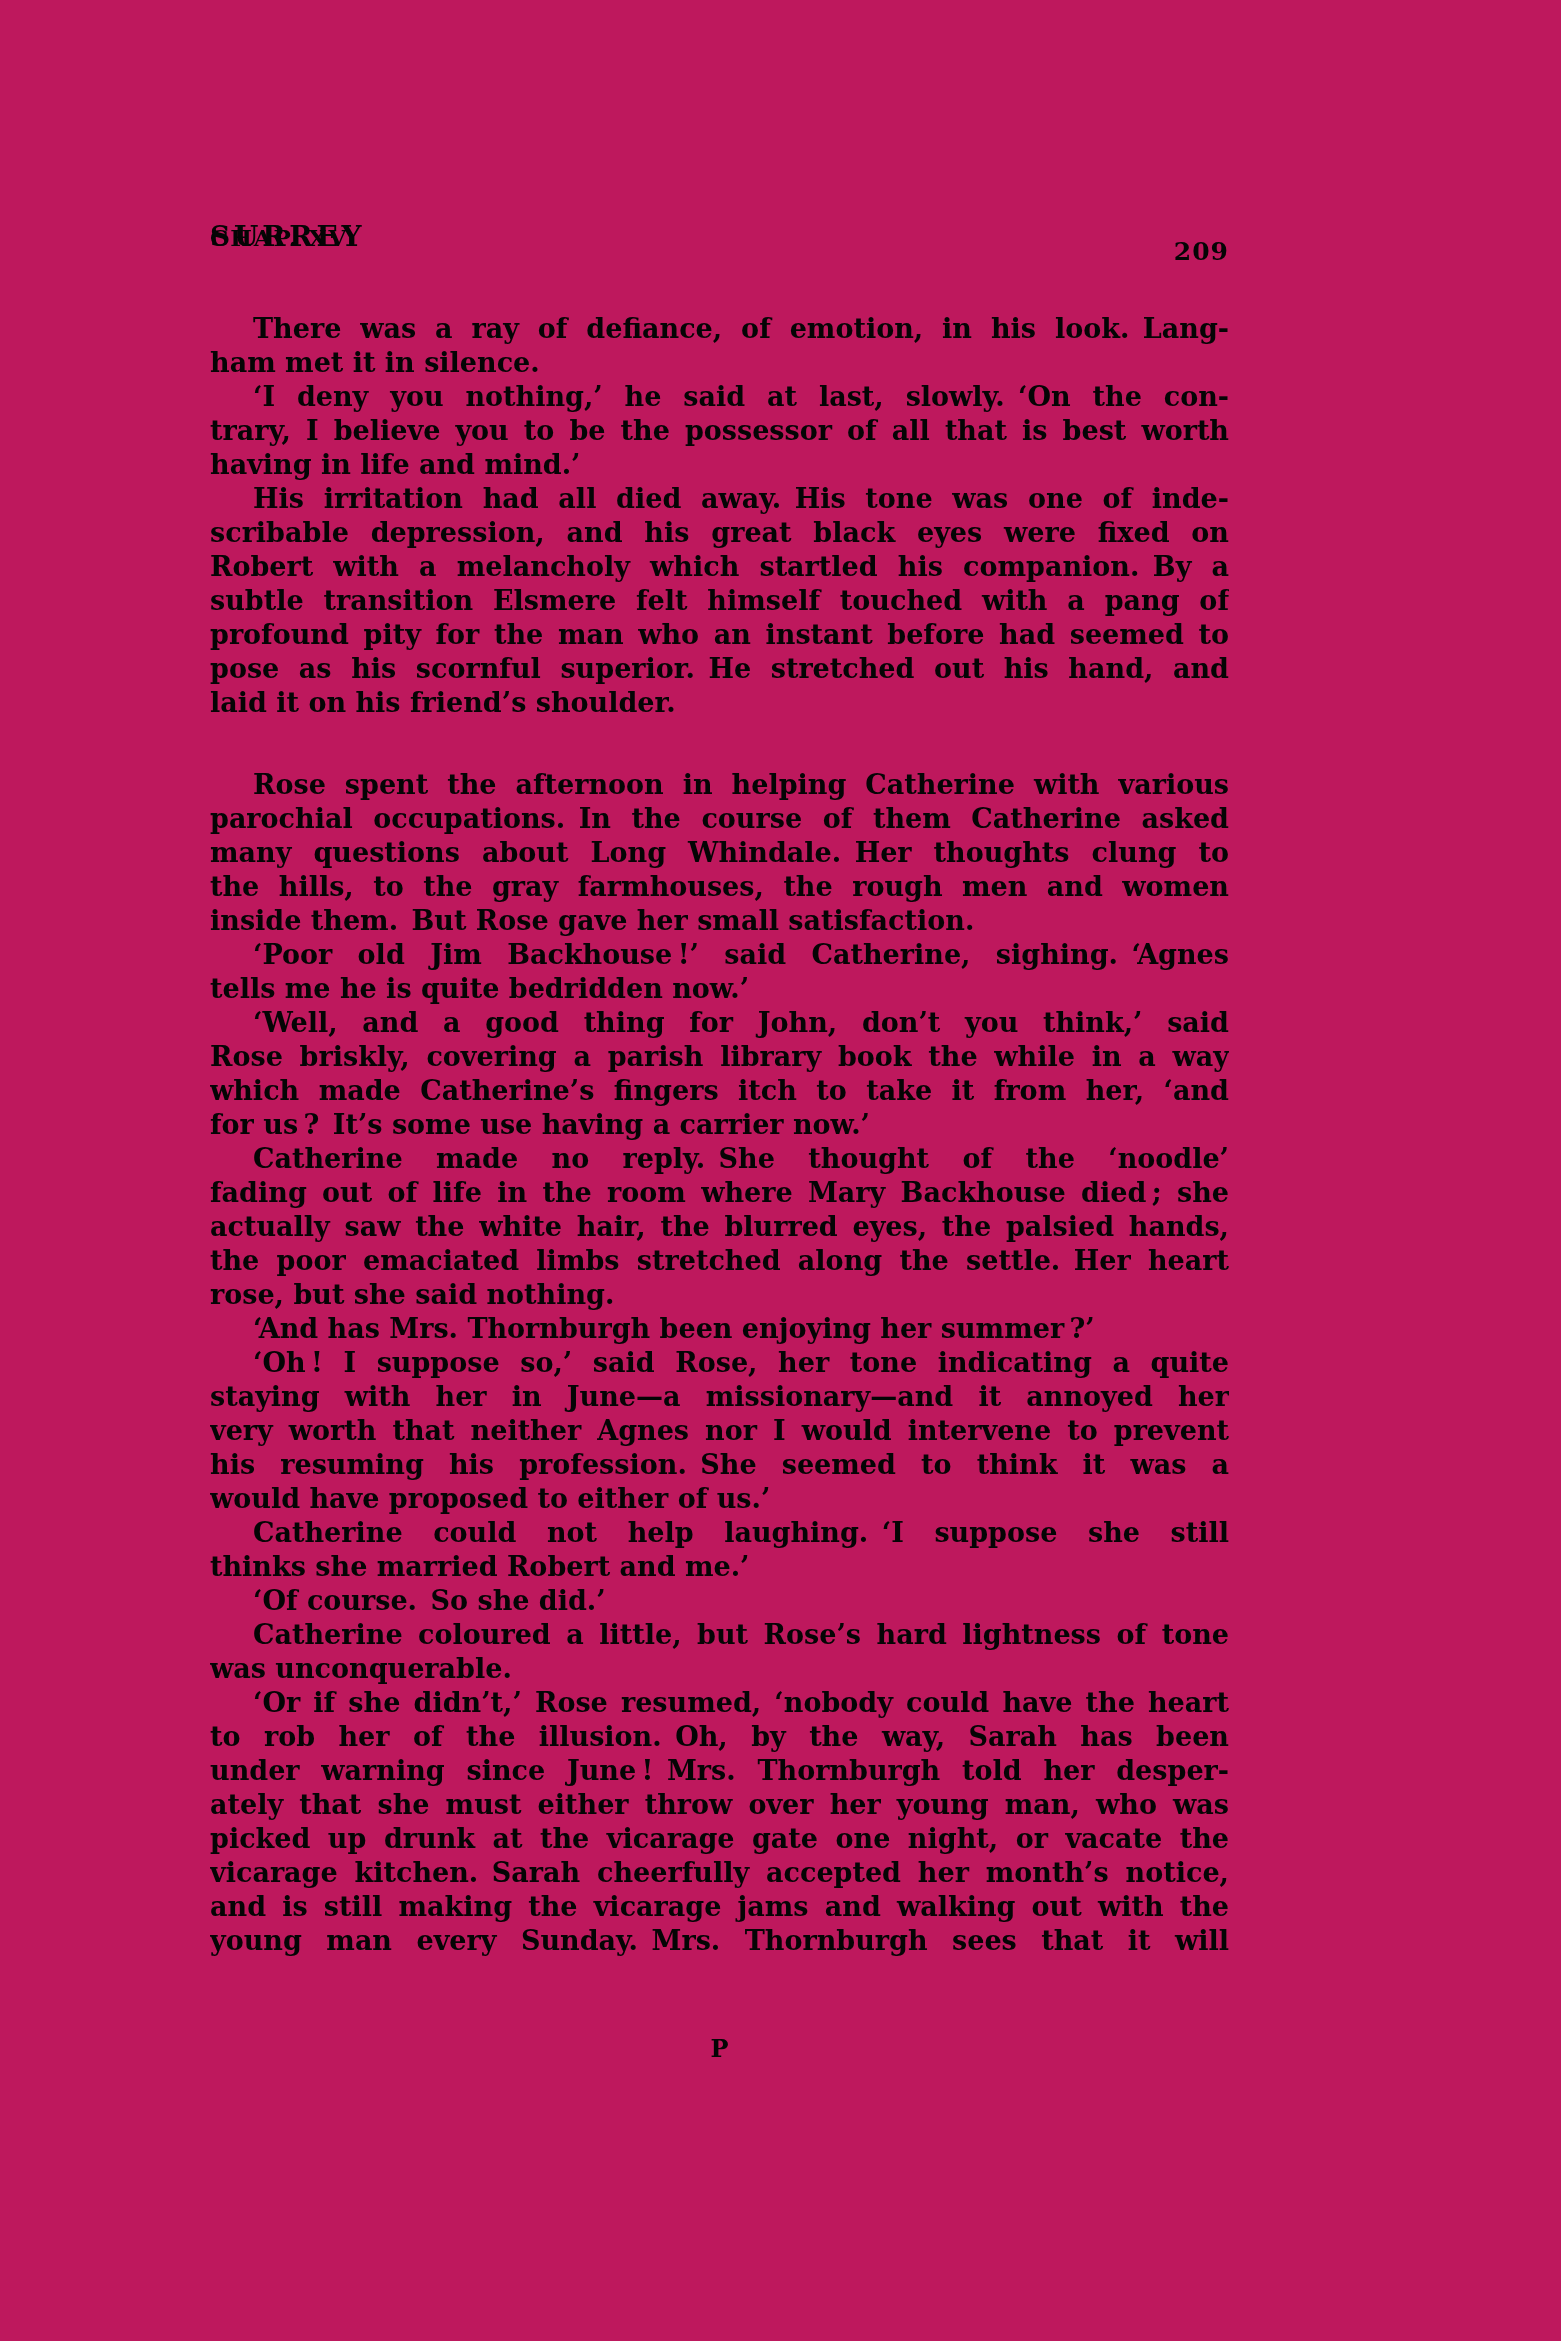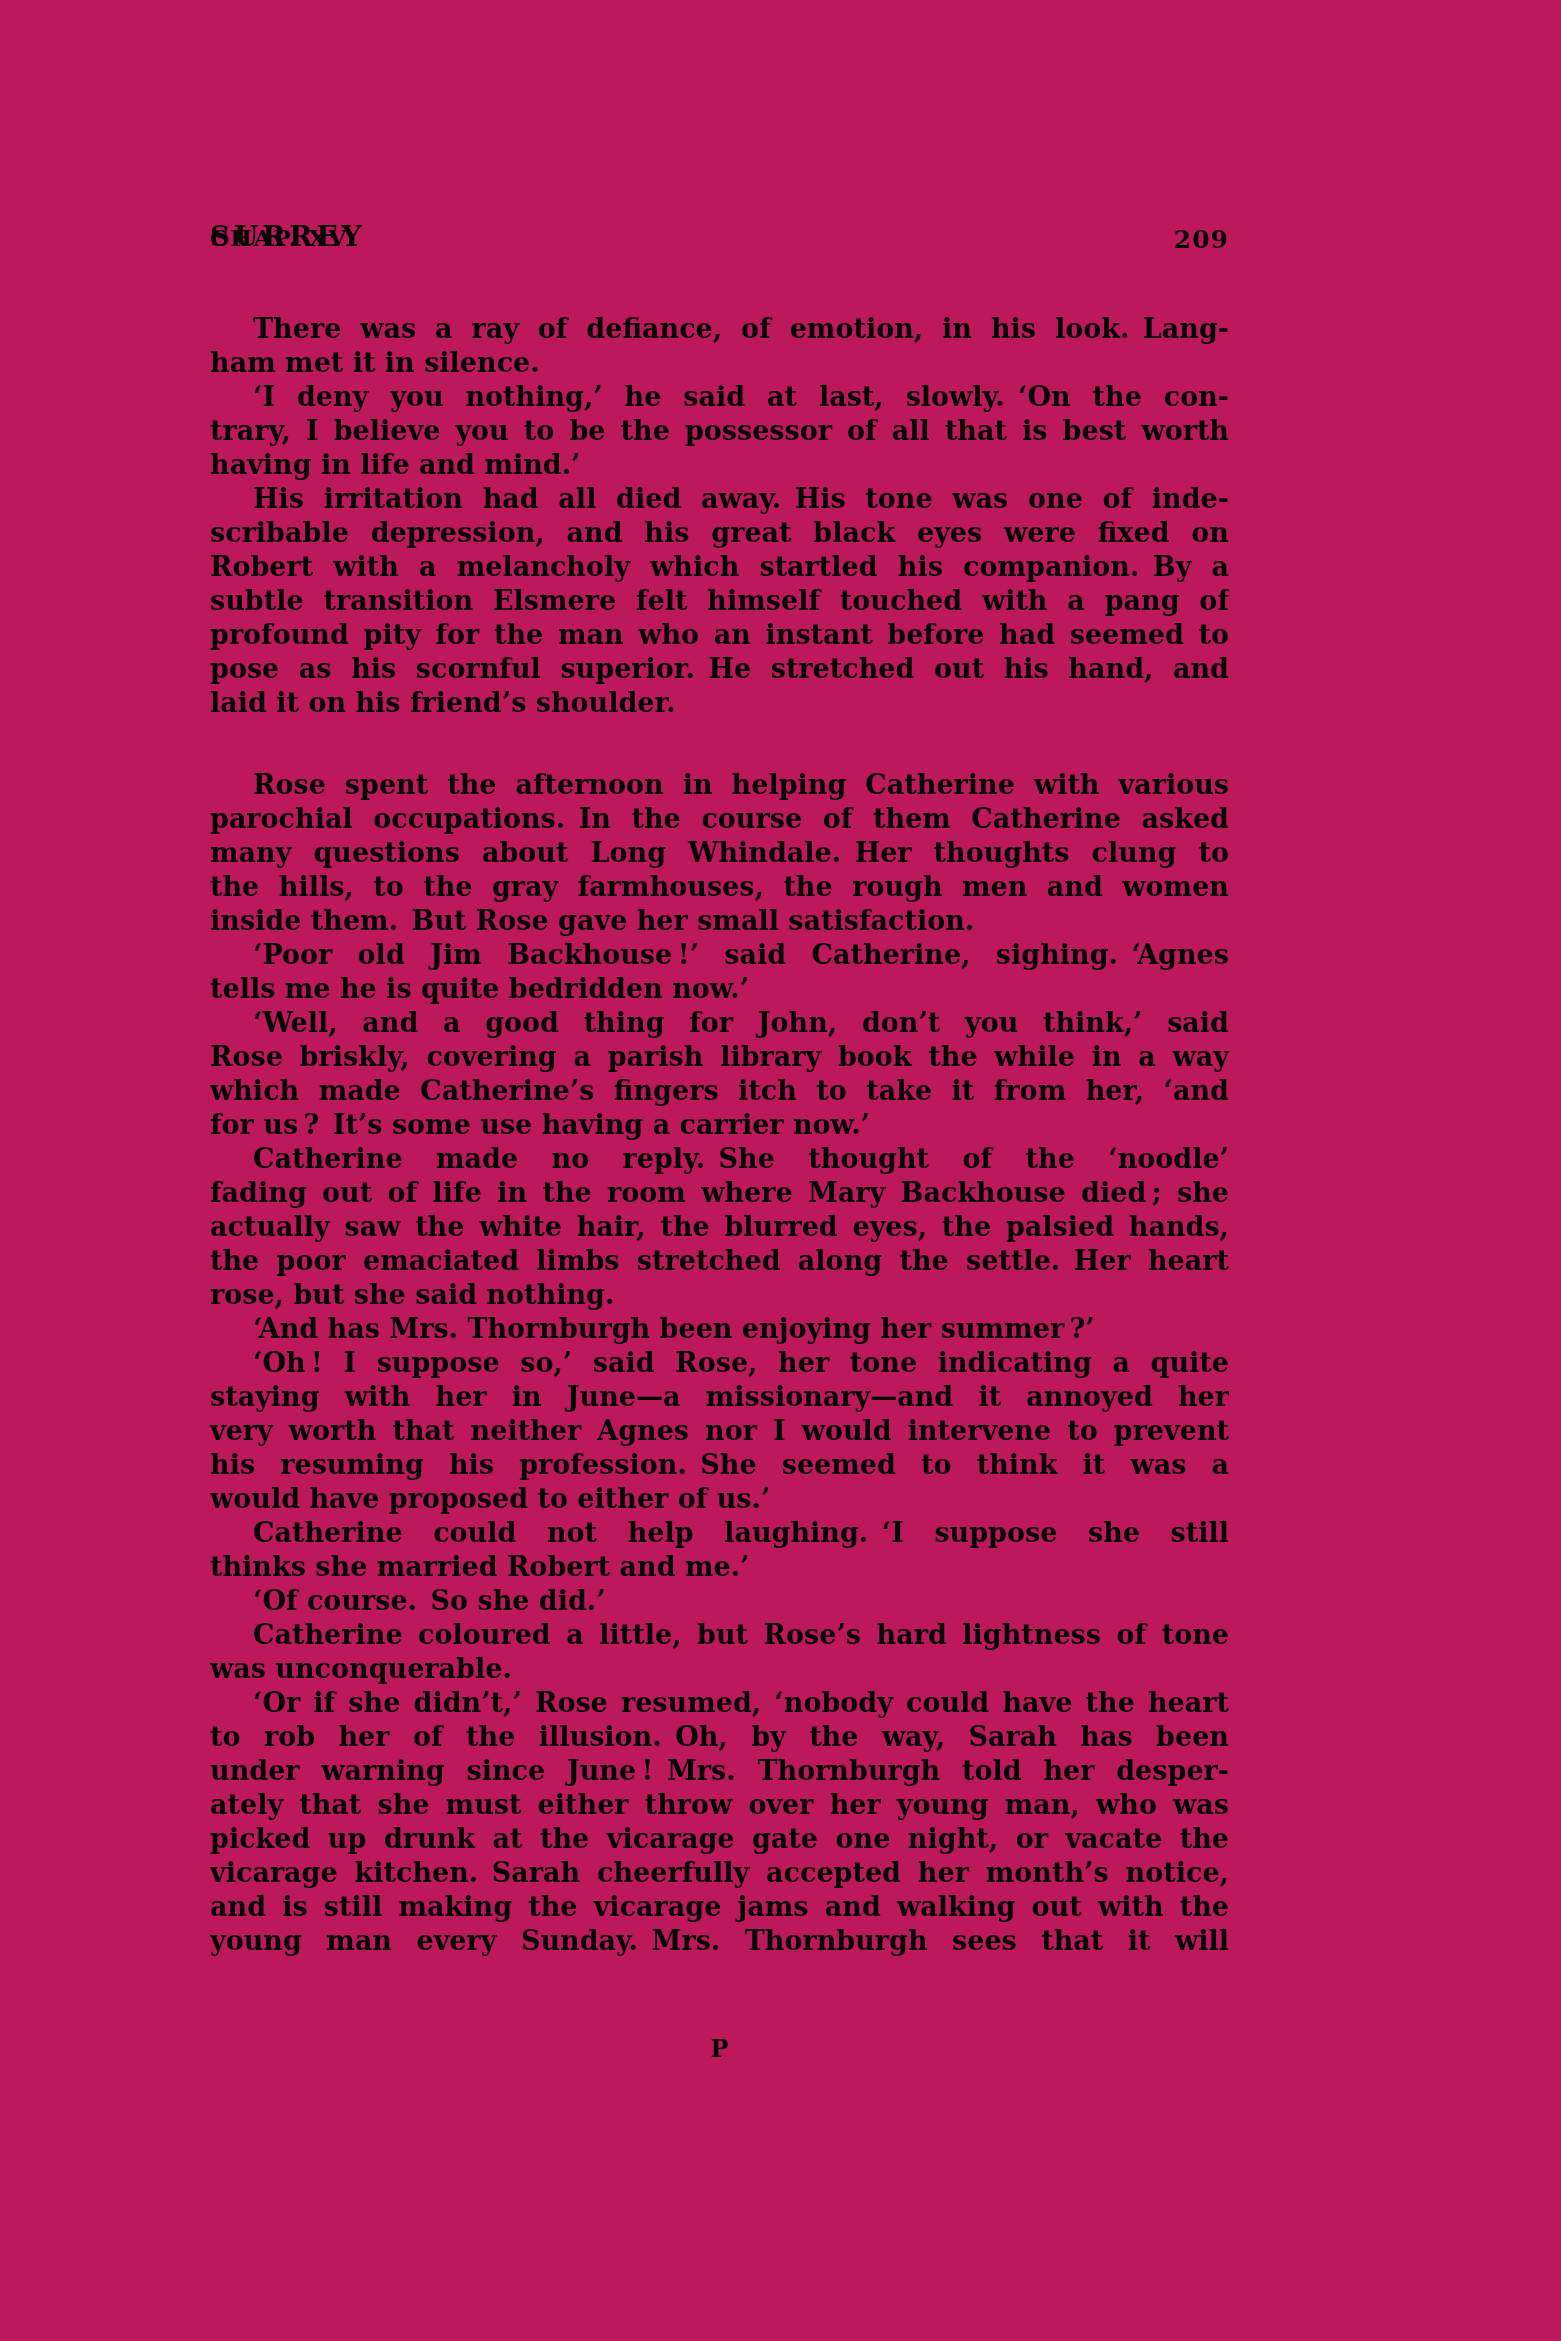--- a/index.html
+++ b/index.html
@@ -25,21 +25,21 @@
   .rh-chapter {
     position: absolute; left: 0; top: 3.8px;
     font-size: 23px; letter-spacing: 1.9px;
   }
   .rh-title {
     position: absolute; left: 0; right: 0; top: 0;
     text-align: left;
     font-size: 28px; letter-spacing: 3.8px;
   }
   .rh-page {
-    position: absolute; right: 0; top: 5px;
+    position: absolute; right: 0; top: 17px;
     font-size: 25px; letter-spacing: 1px;
   }
   .text-block {
     position: absolute;
     left: 210px; top: 312px;
     width: 1019px;
   }
   .para { margin: 0; padding: 0; }
   .para.section-gap { margin-top: 48px; }
   .line {

